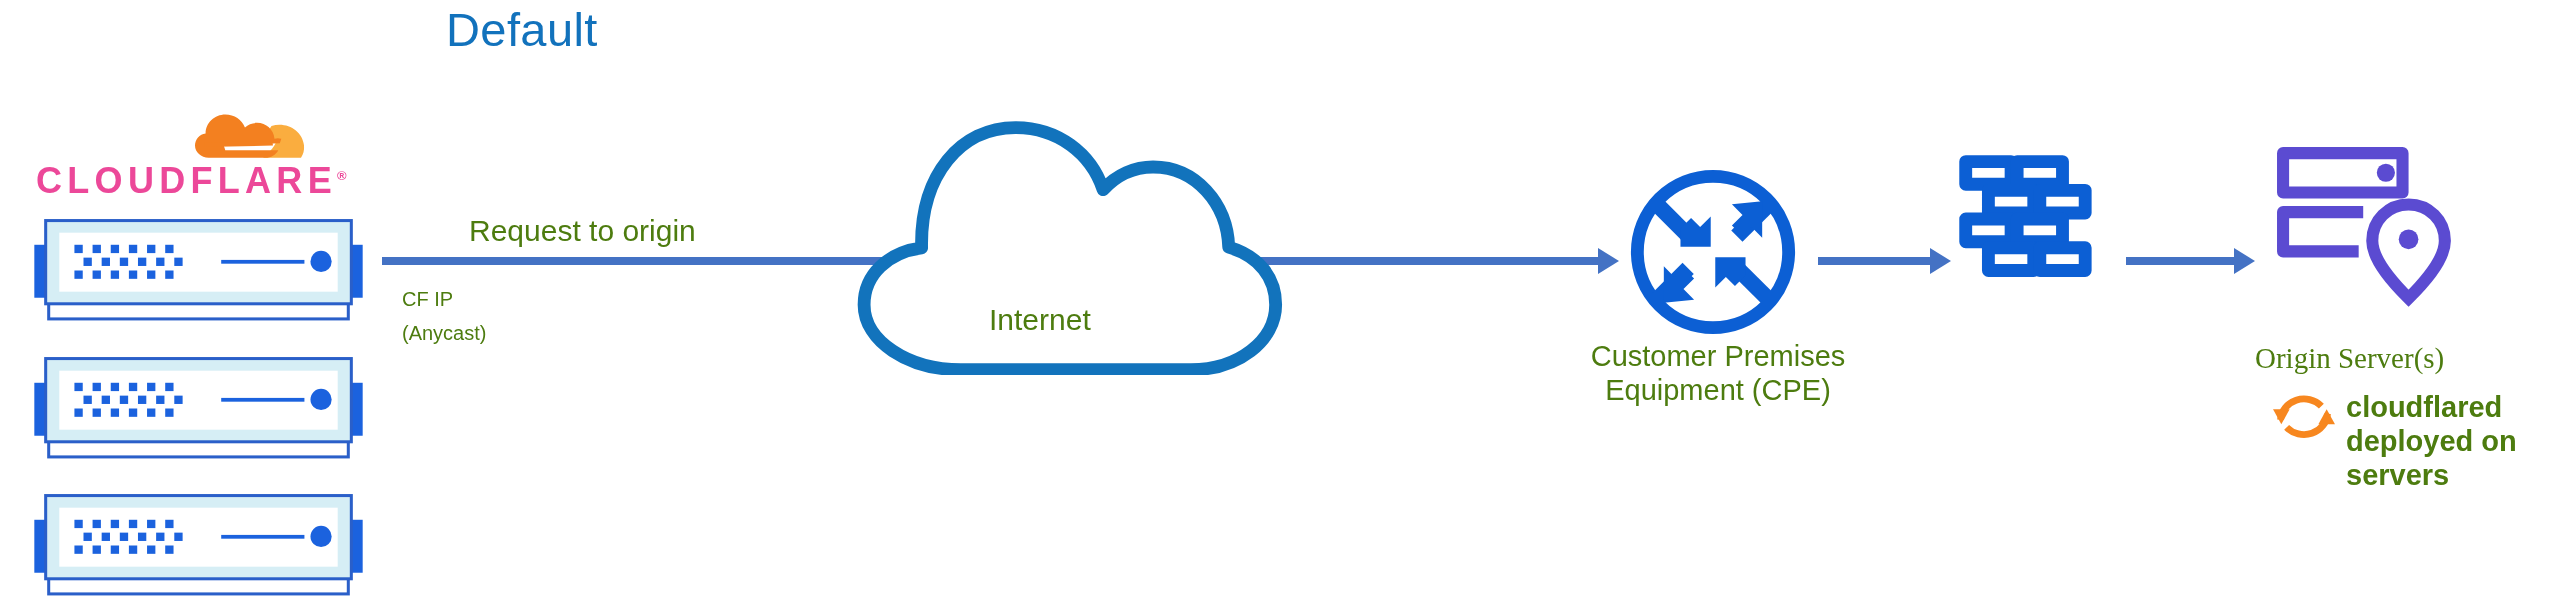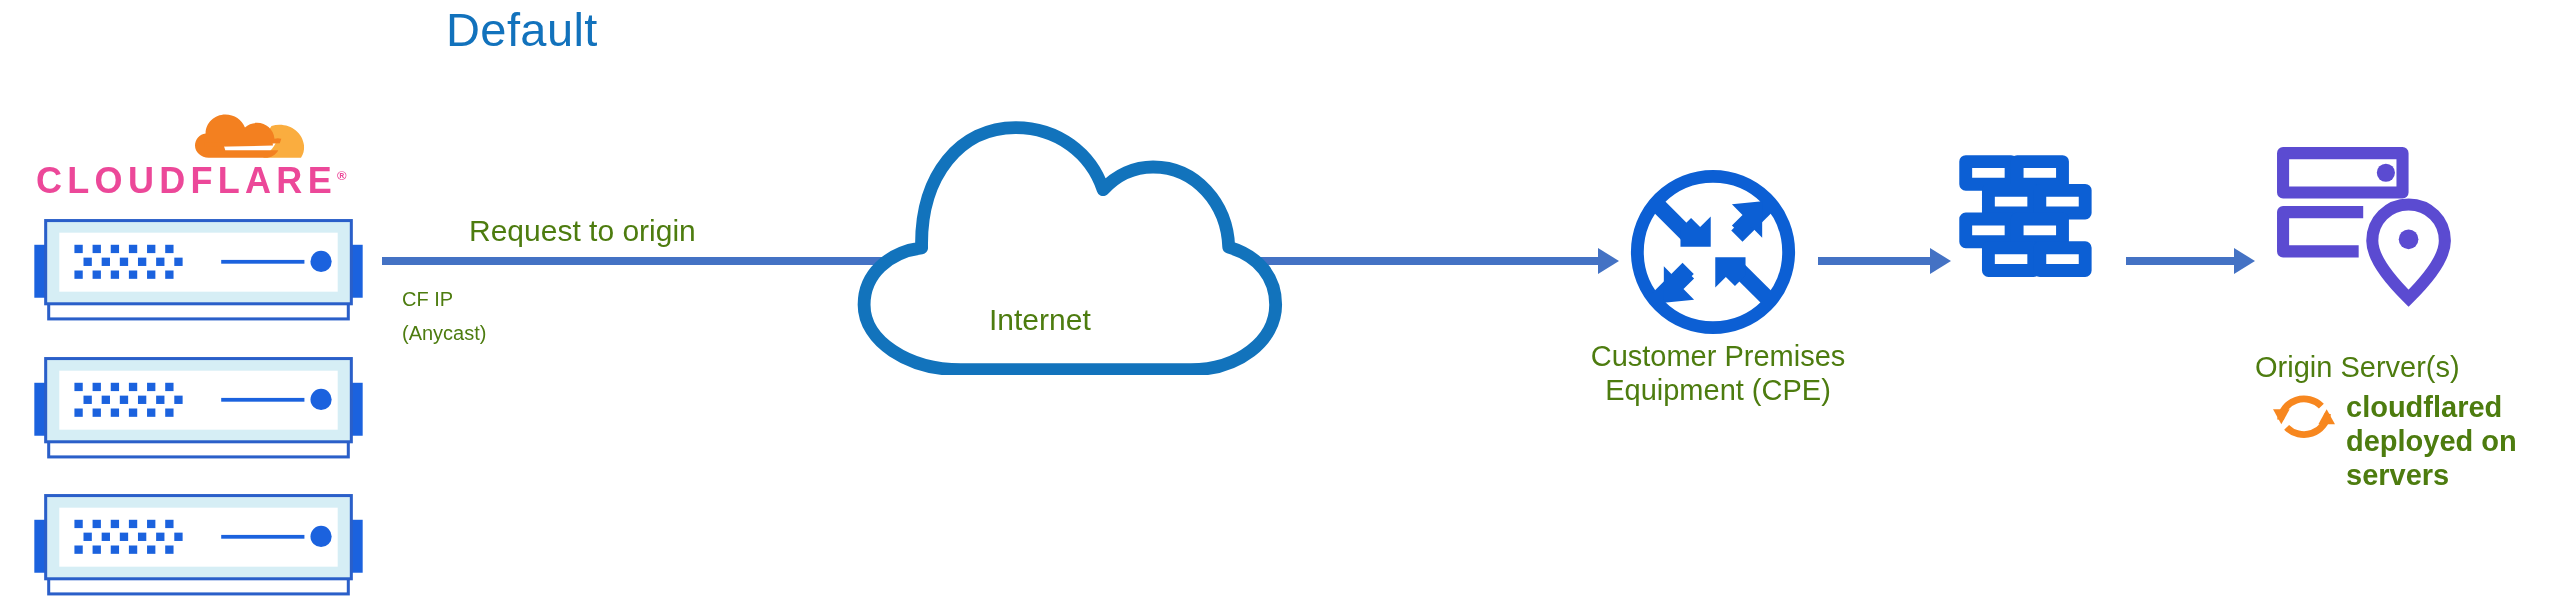--- a/index.html
+++ b/index.html
@@ -83,21 +83,21 @@
     font-size: 29px;
     line-height: 34px;
     white-space: pre-line;
   }
   .label.center { text-align: center; }
   #label-request-to-origin { left: 469px; top: 214px; font-size: 30px; }
   #label-cf-ip             { left: 390px; top: 282px; font-size: 20px; margin-left: 12px; }
   #label-internet          { left: 969px; top: 303px; font-size: 30px; margin-left: 20px; }
   #label-cpe               { left: 1559px; top: 339px; width: 318px; }
   #label-firewall          { left: 1899px; top: 331px; width: 318px; }
-  #label-origin-server     { left: 2255px; top: 350px; width: 288px; }
+  #label-origin-server     { left: 2255px; top: 341px; width: 288px; font-family: Liberation Serif, serif; }
   #label-cloudflared       { left: 2346px; top: 390px; width: 189px; font-weight: bold; }
 
   
   #internet-cloud { left: 817px; top: 114px; width: 477px; height: 261px; }
 
   
   #cpe-router { left: 1626px; top: 165px; width: 174px; height: 174px; }
 
   
   #firewall-icon { left: 1952px; top: 151px; width: 159px; height: 155px; }

